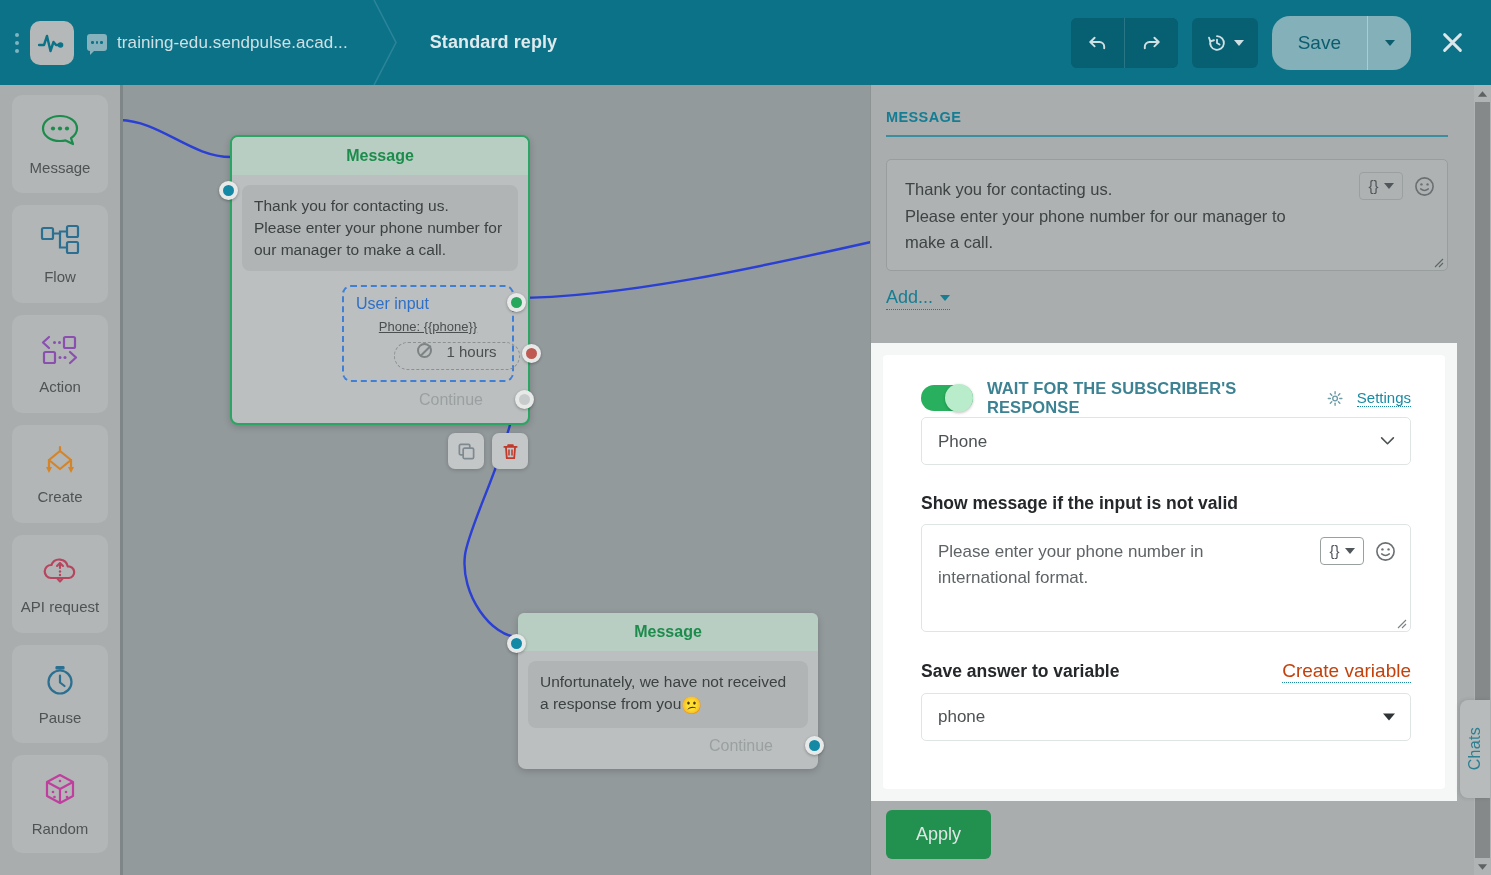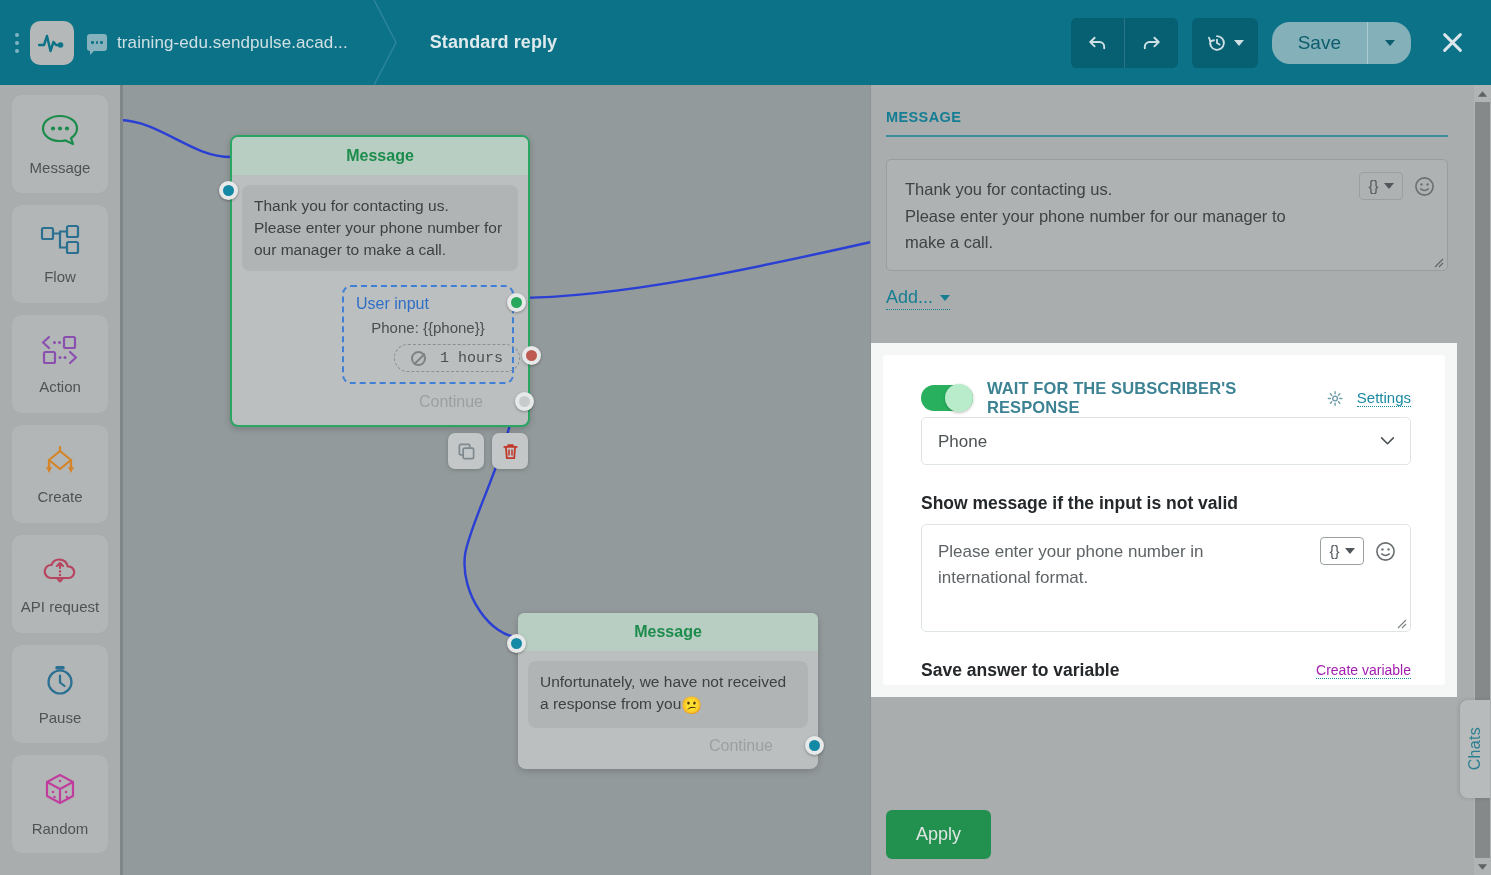--- a/index.html
+++ b/index.html
@@ -61,21 +61,21 @@
   .tb-btn {
     width: 53px; height: 50px; display:flex; align-items:center; justify-content:center;
     cursor: pointer; background: #075f72; border: none;
   }
   .tb-sep-line { width:1px; background: rgba(255,255,255,.14); }
   .hist-btn {
     display:flex; align-items:center; justify-content:center; gap:6px;
     height:50px; padding: 0 14px; background:#075f72; border-radius:6px; cursor:pointer;
   }
   .caret-dn { width:0;height:0;border-left:5px solid transparent;border-right:5px solid transparent;border-top:6px solid #cfe0e4; }
-  .save-grp { display:flex; background:#84b0ba; border-radius:18px; overflow:hidden; height:42px; }
+  .save-grp { display:flex; background:#84b0ba; border-radius:18px; overflow:hidden; height:54px; }
   .save-btn {
     padding: 0 26px; display:flex; align-items:center; justify-content:center;
     color:#0b5d6e; font-size:19px; font-weight:400; cursor:pointer; background:transparent; border:none;
     font-family:"Liberation Sans", sans-serif;
   }
   .save-caret {
     width:44px; display:flex; align-items:center; justify-content:center; cursor:pointer;
     border-left: 1px solid rgba(255,255,255,.35);
   }
   .save-caret .caret-dn { border-top-color:#0b5d6e; }
@@ -135,26 +135,26 @@
   .port.muted { background: #c7cbcb; }
   .port.green { background: #27a85c; }
   .port.red { background: #bf5a52; }
 
   .user-input {
     border: 2px dashed #3f7fd6; border-radius: 9px;
     padding: 8px 12px 10px 12px; position: relative;
     margin: 14px 0 0 100px; width: 172px;
   }
   .ui-title { color:#2f6fc6; font-size:16px; font-weight:400; }
-  .ui-var { color:#4a4f50; font-size:15px; text-align:center; margin-top:6px; }
+  .ui-var { color:#4a4f50; font-size:13px; text-align:center; margin-top:6px;text-decoration:underline; }
   .ui-timer {
     margin: 8px 0 0 38px; width: 126px; height: 28px;
     border: 1px dashed #8b9091; border-radius: 14px;
-    display:flex; align-items:center; justify-content:center; gap:14px;
-    color:#4a4f50; font-size:15px; position:relative;font-family:Liberation Mono, monospace;
+    display:flex; justify-content:center; gap:14px;
+    color:#4a4f50; font-size:15px; position:relative;
   }
   .no-sign {
     width:15px;height:15px;border-radius:50%;border:2px solid #7d8384; position:relative; flex:0 0 auto;
   }
   .no-sign::after{content:"";position:absolute;left:-1px;top:5px;width:15px;height:2px;background:#7d8384;transform:rotate(-45deg);}
 
   .node-actions { position:absolute; display:flex; gap:8px; }
   .act-btn {
     width:36px;height:36px;border-radius:7px;background:#c4c7c7;
     display:flex;align-items:center;justify-content:center;cursor:pointer;
@@ -191,21 +191,21 @@
   .emoji-btn { width:22px;height:22px;cursor:pointer; display:flex;align-items:center;justify-content:center;}
   .resize-grip { position:absolute; right:3px; bottom:2px; width:12px;height:12px; cursor:nwse-resize; }
   .add-link {
     margin: 16px 0 0 15px; color:#177d92; font-size:18px; display:inline-flex; align-items:center; gap:7px;
     border-bottom:1px dotted #177d92; cursor:pointer; padding-bottom:1px;
   }
   .add-link .caret-dn { border-top-color:#177d92; }
 
   
   .white-card {
-    position:absolute; left:0; top:258px; right:17px; height: 354px;
+    position:absolute; left:0; top:258px; right:17px; height: 458px;
     background: #f5f6f6; padding: 12px;
     box-shadow: 0 0 0 0 transparent;
   }
   .wc-body {
     background:#fff; border-radius:4px; padding: 24px 34px 20px 38px; height:100%;
     overflow:hidden;
   }
   .toggle-row { display:flex; align-items:center; gap:14px; }
   .toggle {
     width: 52px; height: 26px; border-radius: 13px; background:#28b05e;
@@ -213,21 +213,21 @@
   }
   .toggle .knob {
     position:absolute; right:0px; top:-1px; width:28px;height:28px;border-radius:50%;
     background:#b9ecca; box-shadow:0 1px 3px rgba(0,0,0,.25);
   }
   .wait-label { color:#3c8293; font-size:16.5px; font-weight:600; letter-spacing:.1px; }
   .settings-link { color:#1a8aa3; font-size:15px; border-bottom:1px dotted #1a8aa3; cursor:pointer; }
 
   .field-label { font-size:17.5px; font-weight:700; color:#25282a; margin: 28px 0 10px 0; }
   .field-label.row { display:flex; align-items:center; justify-content:space-between; margin-bottom:10px;text-align:center;}
-  .create-var { color:#a21caf; font-size:14px; font-weight:400; border-bottom:1px dotted #1a8aa3; cursor:pointer;}
+  .create-var { color:#c2410c; font-size:19px; font-weight:400; border-bottom:1px dotted #1a8aa3; cursor:pointer;}
 
   select.sel, .fake-sel {
     width:100%; height:48px; border:1px solid #dfe4e4; border-radius:5px;
     background:#fff; color:#4d5254; font-size:17px; padding: 0 16px;
     appearance:none; -webkit-appearance:none; cursor:pointer;
     font-family:"Liberation Sans", sans-serif;
     display:flex; align-items:center;
   }
   .sel-wrap { position:relative; }
   .sel-wrap .chev {

